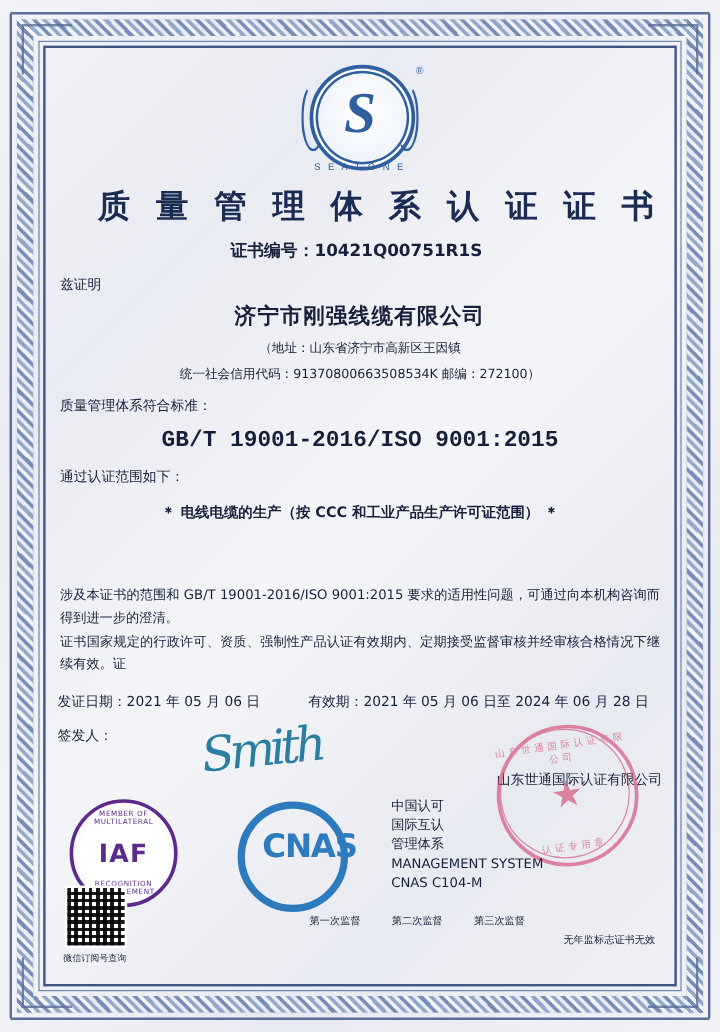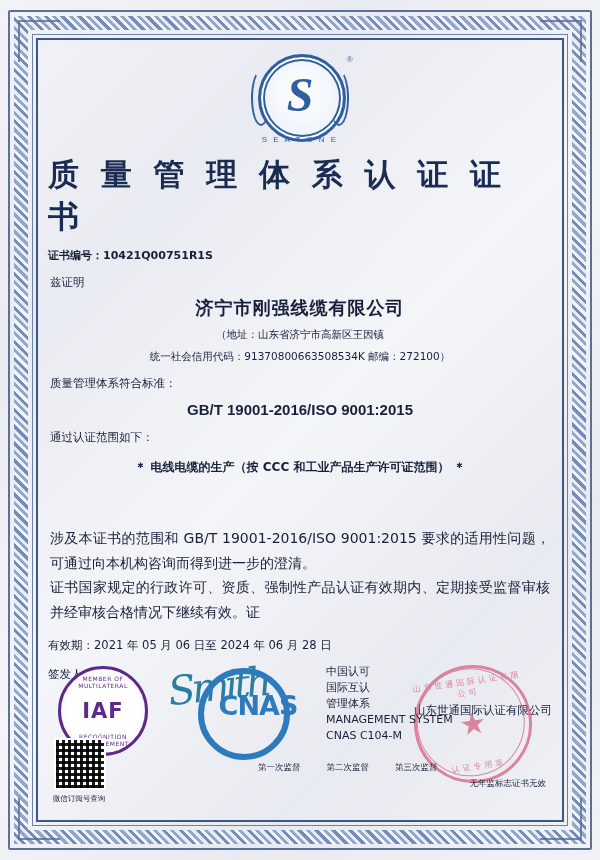--- a/index.html
+++ b/index.html
@@ -84,31 +84,31 @@
   .logo .brand{
     position:absolute;left:0;bottom:4px;width:110px;
     text-align:center;font-size:8px;letter-spacing:2px;color:#2f5f9e;
     font-family:"Liberation Sans", sans-serif;
   }
   .logo .reg{
     position:absolute;right:2px;top:2px;font-size:9px;color:#2f5f9e;
   }
 
   .title{
-    text-align:left;
-    font-size:31px;
+    text-align:right;
+    font-size:27px;
     letter-spacing:7px;
     font-weight:bold;
     color:#1b2c52;
     margin:6px 0 2px;
-    font-family:Liberation Serif, serif;
+    font-family:Liberation Sans, sans-serif;
   }
   .cert-no{
-    text-align:left;
-    font-size:11px;
+    text-align:center;
+    font-size:14px;
     font-weight:bold;
     color:#17203a;
     margin:10px 6px 0 0;
     font-family:"DejaVu Sans", sans-serif;
   }
   .row-label{
     font-size:11.5px;color:#17203a;margin:12px 0 0 2px;
     font-family:"DejaVu Sans", sans-serif;
   }
   .company{
@@ -116,32 +116,32 @@
     font-size:18px;font-weight:bold;color:#17203a;
     margin:6px 0 0 0;
     letter-spacing:1px;
     font-family:"DejaVu Serif", serif;
   }
   .small-center{
     text-align:center;font-size:10.5px;color:#17203a;margin-top:8px;
     font-family:"DejaVu Sans", sans-serif;
   }
   .std{
-    text-align:center;font-size:15px;font-weight:bold;color:#17203a;
+    text-align:center;font-size:19px;font-weight:bold;color:#17203a;
     margin-top:10px;
-    font-family:Liberation Sans, sans-serif;
+    font-family:Liberation Mono, monospace;
   }
   .scope{
     text-align:center;font-size:12px;font-weight:bold;color:#17203a;
     margin-top:14px;
     font-family:"DejaVu Sans", sans-serif;
   }
   .note{
     margin-top:50px;
-    font-size:14px;line-height:1.75;color:#17203a;text-align:justify;
+    font-size:11px;line-height:1.75;color:#17203a;text-align:justify;
     font-family:"DejaVu Sans", sans-serif;
     padding:0 2px;
   }
   .dates{
     display:flex;justify-content:flex-start;gap:40px;
     margin-top:14px;font-size:11.5px;color:#17203a;
     font-family:"DejaVu Sans", sans-serif;
   }
   .sign-row{
     margin-top:14px;position:relative;height:90px;
@@ -289,20 +289,23 @@
 
     <div class="row-label">通过认证范围如下：</div>
     <div class="scope">＊ 电线电缆的生产（按 CCC 和工业产品生产许可证范围） ＊</div>
 
     <div class="note">
       <div>涉及本证书的范围和 GB/T 19001-2016/ISO 9001:2015 要求的适用性问题，可通过向本机构咨询而得到进一步的澄清。</div>
       <div>证书国家规定的行政许可、资质、强制性产品认证有效期内、定期接受监督审核并经审核合格情况下继续有效。证</div>
     </div>
 
     <div class="dates">
+      <div>
+        <span>发证日期：</span><span>2021 年 05 月 06 日</span>
+      </div>
       <div>
         <span>有效期：</span><span>2021 年 05 月 06 日至 2024 年 06 月 28 日</span>
       </div>
     </div>
 
     <div class="sign-row">
       <span>签发人：</span>
       <div class="signature">Smith</div>
       <div class="issuer">山东世通国际认证有限公司</div>
       <div class="stamp">

